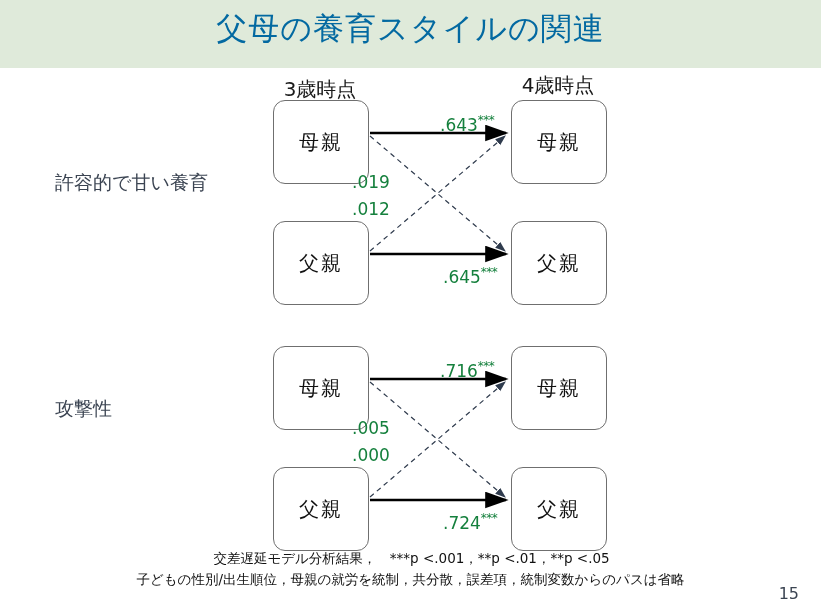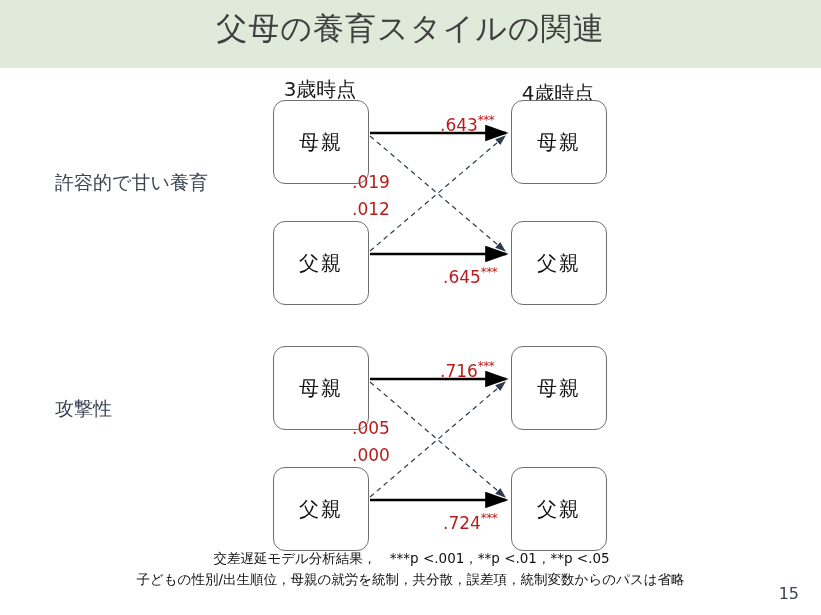--- a/index.html
+++ b/index.html
@@ -31,36 +31,36 @@
     background: #dfeada;
   }
   .title-text {
     position: absolute;
     left: 0;
     top: 8px;
     width: 821px;
     text-align: center;
     font-size: 31px;
     letter-spacing: 1px;
-    color: #404040;
+    color: #0369a1;
     font-family: "DejaVu Sans", sans-serif;
     font-weight: 400;
   }
 
   
   .time-header {
     position: absolute;
     font-size: 20px;
     color: #1a1a1a;
     text-align: center;
     width: 110px;
     font-family: "DejaVu Sans", sans-serif;
   }
   .th-t1 { left: 265px; top: 76px; }
-  .th-t2 { left: 503px; top: 80px; }
+  .th-t2 { left: 503px; top: 72px; }
 
   
   .row-label {
     position: absolute;
     font-size: 19px;
     color: #3b4452;
     font-family: "DejaVu Sans", sans-serif;
     text-align: left;
     white-space: nowrap;
   }
@@ -103,21 +103,21 @@
     top: 0;
     width: 821px;
     height: 615px;
     pointer-events: none;
   }
 
   
   .coef {
     position: absolute;
     font-size: 17px;
-    color: #b91c1c;
+    color: #15803d;
     font-family: "DejaVu Sans", sans-serif;
     white-space: nowrap;
     text-align: center;
   }
   .coef .stars {
     font-size: 12px;
     vertical-align: super;
     letter-spacing: -0.5px;
   }
   .c-d1-top  { left: 440px; top: 113px; }

